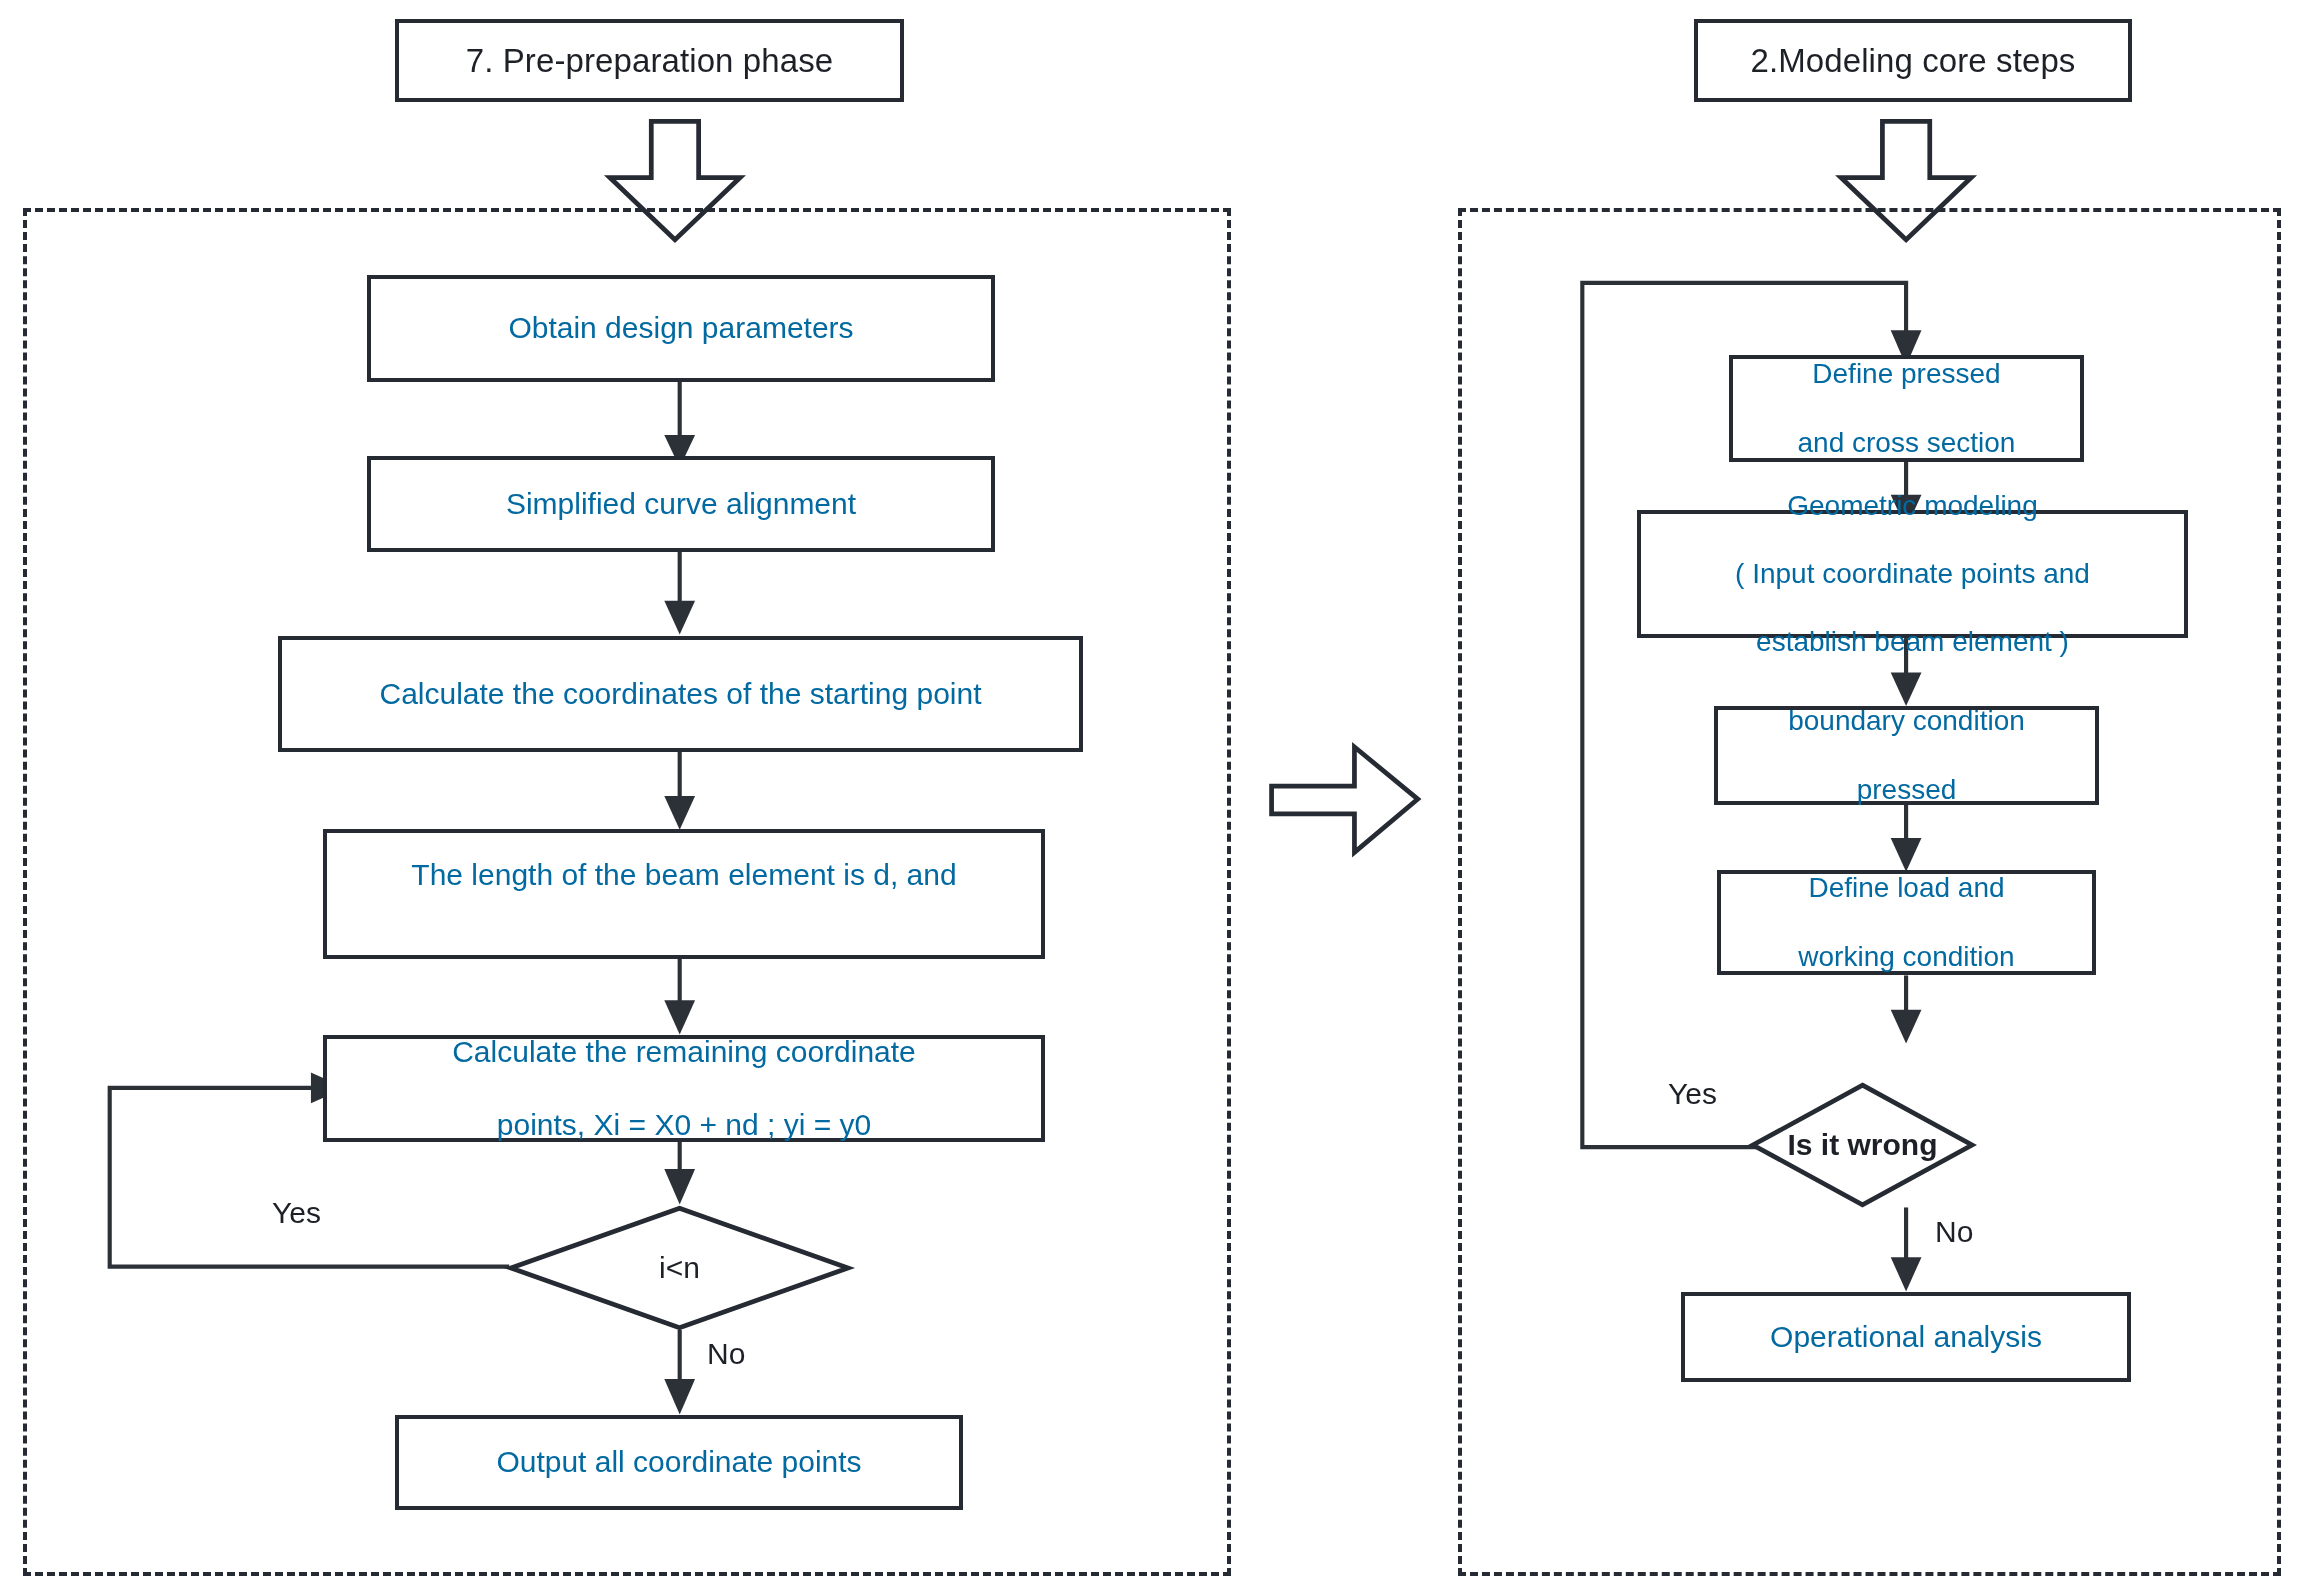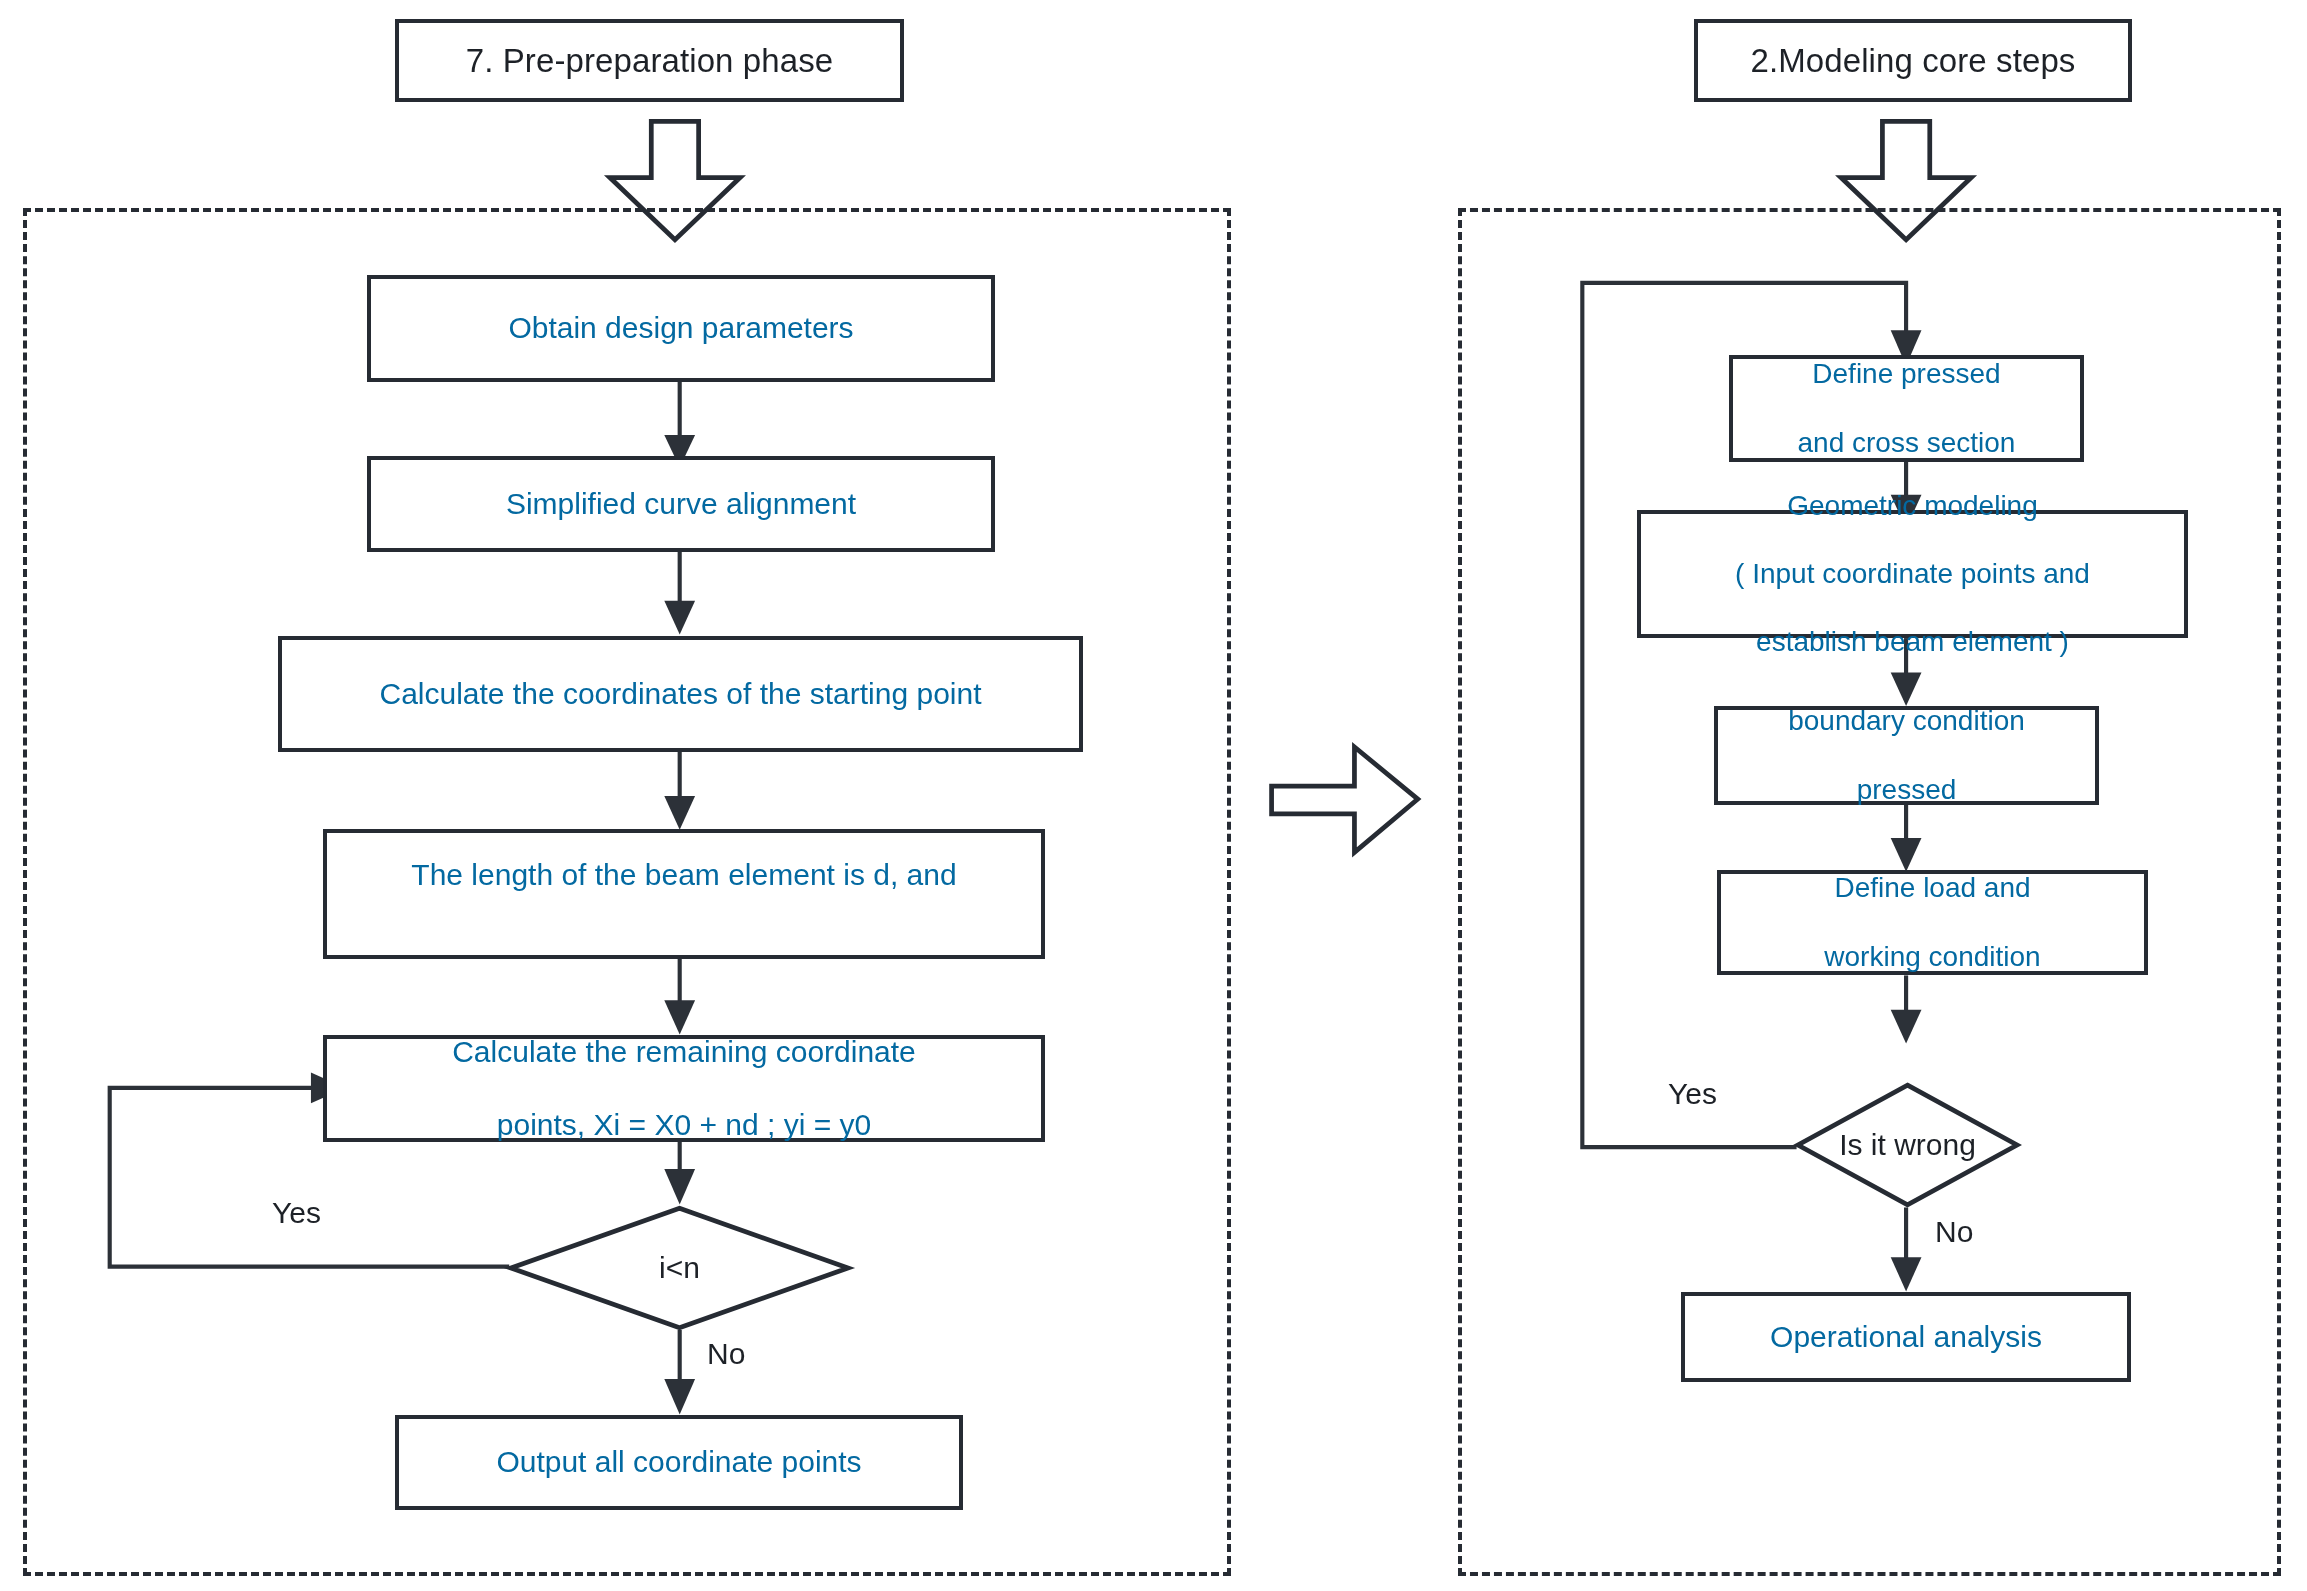--- a/index.html
+++ b/index.html
@@ -224,28 +224,28 @@
   </div>
 
   <div class="node small" style="left:1637px; top:510px; width:551px; height:128px;">
     <span>
       <span>Geometric modeling</span><br>
       <span>( Input coordinate points and</span><br>
       <span>establish beam element )</span>
     </span>
   </div>
 
-  <div class="node small" style="left:1717px; top:870px; width:431px; height:105px;">
+  <div class="node small" style="left:1717px; top:870px; width:379px; height:105px;">
     <span>
       <span>Define load and</span><br>
       <span>working condition</span>
     </span>
   </div>
 
-  <div class="diamond-wrap" style="left:1795px; top:1082px; width:225px; height:126px;">
+  <div class="diamond-wrap" style="left:1750px; top:1082px; width:225px; height:126px;font-weight:bold;">
     <svg width="225" height="126" viewBox="0 0 380 212" xmlns="http://www.w3.org/2000/svg">
       <polygon points="190,5 375,106 190,207 5,106" fill="#ffffff" stroke="#262b33" stroke-width="8" stroke-linejoin="miter"></polygon>
     </svg>
     <div class="diamond-label">
       <span>Is it wrong</span>
     </div>
   </div>
 
   <div class="node" style="left:1681px; top:1292px; width:450px; height:90px;">
     <span>Operational analysis</span>

